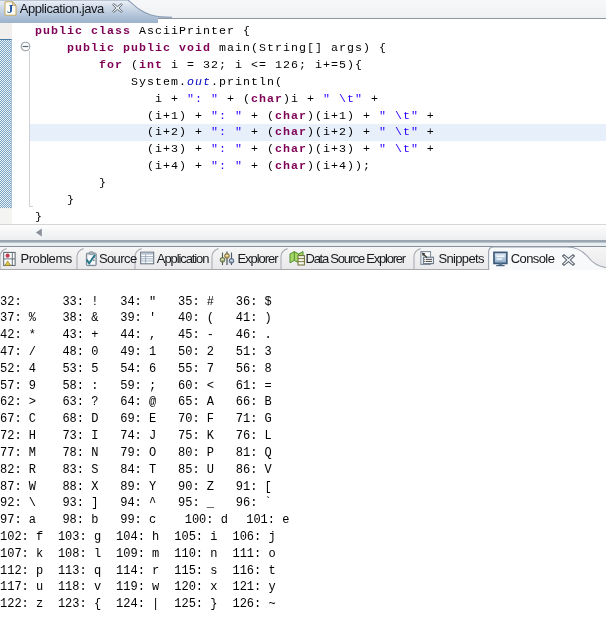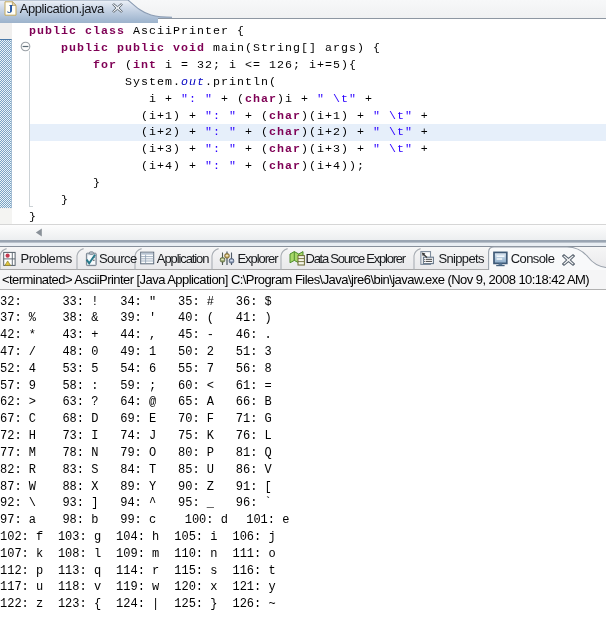--- a/index.html
+++ b/index.html
@@ -20,21 +20,21 @@
 #lstrip { position:absolute; left:0; top:0; width:12px; height:205.5px; background:#f0efee; }
 #hatch { position:absolute; left:0; top:20.2px; width:12px; height:168.5px;
   background-image: conic-gradient(#7aa2c4 25%, #ebf5f8 25% 50%, #7aa2c4 50% 75%, #ebf5f8 75%);
   background-size:2px 2px; border-top:1.6px solid #4a79a8; border-right:1px solid #a6bed4; }
 #hatchbelow { position:absolute; left:0; top:190.3px; width:12px; height:15.2px; background:#f4f4f2; }
 #fold { position:absolute; left:19.6px; top:22.4px; }
 #foldline { position:absolute; left:29px; top:32.2px; width:1px; height:155px; background:#ccd2d6; }
 #foldtick { position:absolute; left:29px; top:186.9px; width:4px; height:1px; background:#ccd2d6; }
 #hline { position:absolute; left:30px; top:105.5px; width:576px; height:16.85px; background:#e6effa; }
 #code { position:absolute; left:29px; top:4.4px; font-family:"Liberation Mono", monospace;
-  font-size:11.6px; letter-spacing:1.039px; line-height:16.85px; color:#000; white-space:pre; }
+  font-size:11.6px; letter-spacing:1.039px; line-height:16.85px; color:#000; white-space:pre;padding-left:6px; }
 #code b.k { color:#7f0055; font-weight:bold; }
 #code span.s { color:#2a00ff; }
 #code i.o { color:#0000c0; font-style:italic; }
 
 
 #hstrip { position:absolute; left:0; top:224.4px; width:606px; height:15.3px;
   background:linear-gradient(#fdfdfd,#eceef0); border-top:1px solid #d6d6d6; }
 #harrow { position:absolute; left:34.5px; top:228.3px; }
 
 
@@ -242,18 +242,15 @@
 <div class="vlabel" style="left:305.5px;letter-spacing:-1.25px">Data Source Explorer</div>
 <div class="vlabel" style="left:438.4px;letter-spacing:-0.64px">Snippets</div>
 <div class="vlabel" style="left:510.7px;letter-spacing:-0.58px">Console</div>
 
   <div id="consx">
       <svg width="13" height="12" viewBox="0 0 13 12">
 <path d="M2 0.7 L6.5 4.3 L11 0.7 L12.4 2 L8.4 6 L12.4 10 L11 11.3 L6.5 7.7 L2 11.3 L0.6 10 L4.6 6 L0.6 2 Z" fill="#f2f3f4" stroke="#55606c" stroke-width="1.05"></path>
 </svg>
     </div>
 
-  <div id="chead">
-      <div>&lt;terminated&gt; AsciiPrinter [Java Application] C:\Program Files\Java\jre6\bin\javaw.exe (Nov 9, 2008 10:18:42 AM)</div>
-    </div>
 
 <div id="cons"><div><span style="width:62.4px">32:  </span><span style="width:57.8px">33: !</span><span style="width:57.8px">34: "</span><span style="width:57.8px">35: #</span><span>36: $</span></div><div><span style="width:62.4px">37: %</span><span style="width:57.8px">38: &amp;</span><span style="width:57.8px">39: '</span><span style="width:57.8px">40: (</span><span>41: )</span></div><div><span style="width:62.4px">42: *</span><span style="width:57.8px">43: +</span><span style="width:57.8px">44: ,</span><span style="width:57.8px">45: -</span><span>46: .</span></div><div><span style="width:62.4px">47: /</span><span style="width:57.8px">48: 0</span><span style="width:57.8px">49: 1</span><span style="width:57.8px">50: 2</span><span>51: 3</span></div><div><span style="width:62.4px">52: 4</span><span style="width:57.8px">53: 5</span><span style="width:57.8px">54: 6</span><span style="width:57.8px">55: 7</span><span>56: 8</span></div><div><span style="width:62.4px">57: 9</span><span style="width:57.8px">58: :</span><span style="width:57.8px">59: ;</span><span style="width:57.8px">60: &lt;</span><span>61: =</span></div><div><span style="width:62.4px">62: &gt;</span><span style="width:57.8px">63: ?</span><span style="width:57.8px">64: @</span><span style="width:57.8px">65: A</span><span>66: B</span></div><div><span style="width:62.4px">67: C</span><span style="width:57.8px">68: D</span><span style="width:57.8px">69: E</span><span style="width:57.8px">70: F</span><span>71: G</span></div><div><span style="width:62.4px">72: H</span><span style="width:57.8px">73: I</span><span style="width:57.8px">74: J</span><span style="width:57.8px">75: K</span><span>76: L</span></div><div><span style="width:62.4px">77: M</span><span style="width:57.8px">78: N</span><span style="width:57.8px">79: O</span><span style="width:57.8px">80: P</span><span>81: Q</span></div><div><span style="width:62.4px">82: R</span><span style="width:57.8px">83: S</span><span style="width:57.8px">84: T</span><span style="width:57.8px">85: U</span><span>86: V</span></div><div><span style="width:62.4px">87: W</span><span style="width:57.8px">88: X</span><span style="width:57.8px">89: Y</span><span style="width:57.8px">90: Z</span><span>91: [</span></div><div><span style="width:62.4px">92: \</span><span style="width:57.8px">93: ]</span><span style="width:57.8px">94: ^</span><span style="width:57.8px">95: _</span><span>96: `</span></div><div><span style="width:62.4px">97: a</span><span style="width:57.8px">98: b</span><span style="width:64.5px">99: c</span><span style="width:61.5px">100: d</span><span>101: e</span></div><div><span style="width:57.9px">102: f</span><span style="width:58.2px">103: g</span><span style="width:58.2px">104: h</span><span style="width:58.2px">105: i</span><span>106: j</span></div><div><span style="width:57.9px">107: k</span><span style="width:58.2px">108: l</span><span style="width:58.2px">109: m</span><span style="width:58.2px">110: n</span><span>111: o</span></div><div><span style="width:57.9px">112: p</span><span style="width:58.2px">113: q</span><span style="width:58.2px">114: r</span><span style="width:58.2px">115: s</span><span>116: t</span></div><div><span style="width:57.9px">117: u</span><span style="width:58.2px">118: v</span><span style="width:58.2px">119: w</span><span style="width:58.2px">120: x</span><span>121: y</span></div><div><span style="width:57.9px">122: z</span><span style="width:58.2px">123: {</span><span style="width:58.2px">124: |</span><span style="width:58.2px">125: }</span><span>126: ~</span></div></div>
 </div>
 
 </body></html>

